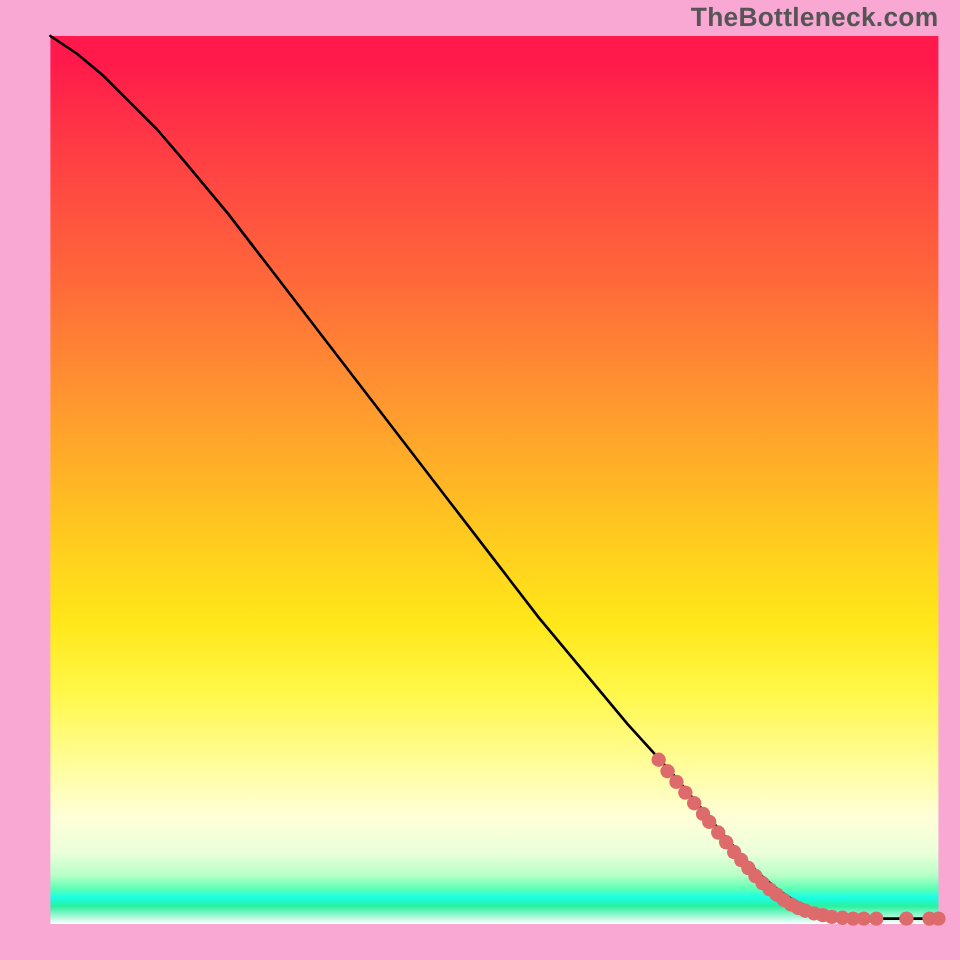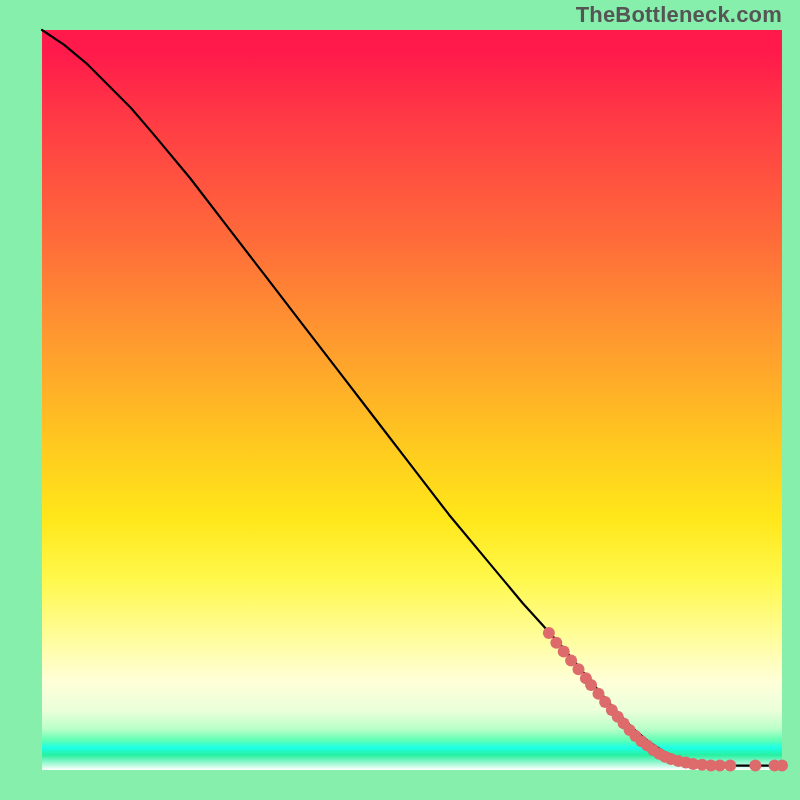--- a/index.html
+++ b/index.html
@@ -8,21 +8,21 @@
     width: 800px;
     height: 800px;
     background: #000;
     overflow: hidden;
     font-family: Arial, Helvetica, sans-serif;
   }
   .stage {
     position: relative;
     width: 800px;
     height: 800px;
-    background: #86efac;
+    background: #f9a8d4;
   }
   .watermark {
     position: absolute;
     top: 2px;
     right: 18px;
     color: #555;
     font-size: 22px;
     font-weight: 600;
     letter-spacing: 0.2px;
     user-select: none;

